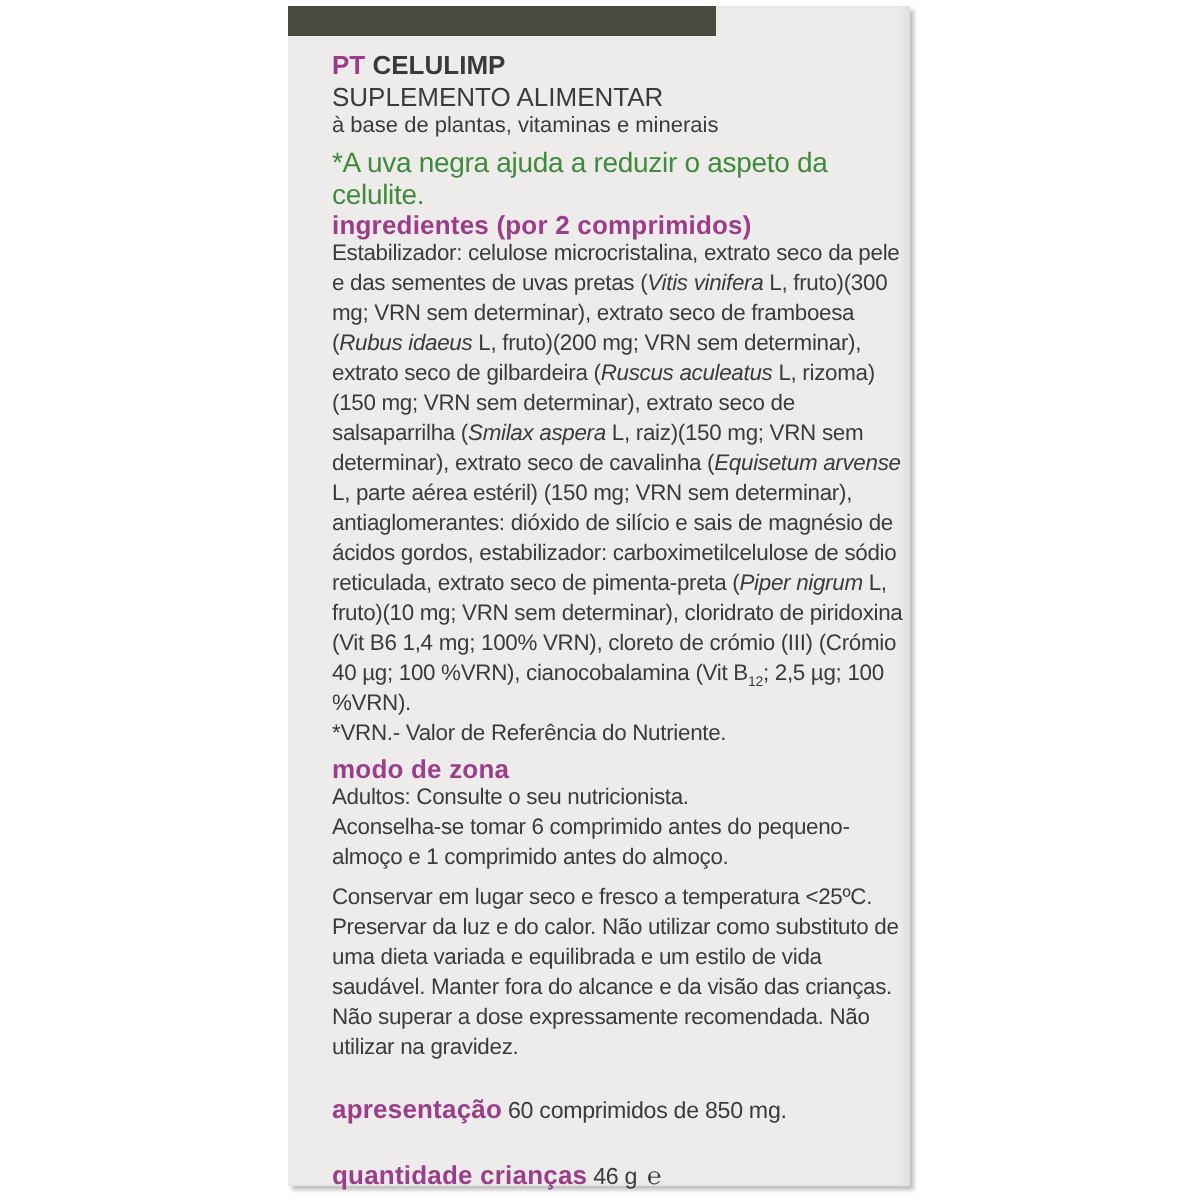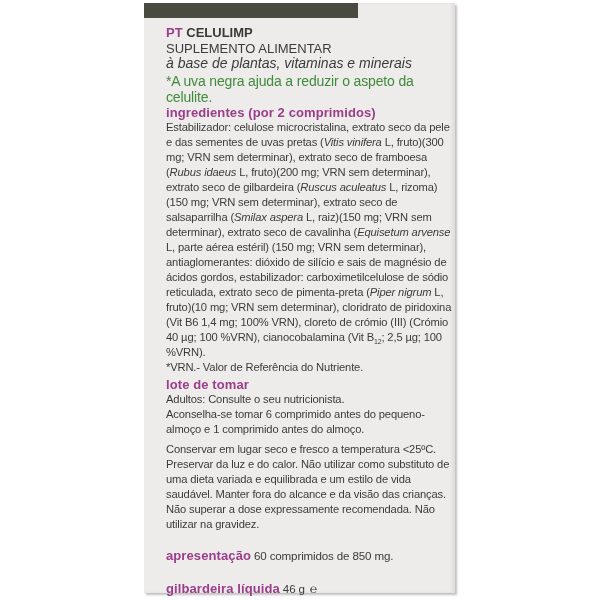--- a/index.html
+++ b/index.html
@@ -17,21 +17,21 @@
     background: #4a4b40;
   }
   .content {
     position: absolute; left: 22px; top: 22px; width: 288px;
     color: #3b3b3b; font-size: 11.2px; line-height: 15px;
     letter-spacing: -0.15px;
   }
   .title { font-weight: bold; font-size: 13px; line-height: 16px; color: #3a3a3a; letter-spacing: 0; }
   .title .lang { color: #9b3d8a; }
   .sub1 { font-size: 13px; line-height: 15px; letter-spacing: 0; }
-  .sub2 { font-size: 14px; line-height: 15px; letter-spacing: 0; font-style: italic; }
+  .sub2 { font-size: 11px; line-height: 15px; letter-spacing: 0; }
   .claim { color: #3f8a3b; font-size: 14px; line-height: 16px; margin-top: 2px; }
   .h { color: #9b3d8a; font-weight: bold; font-size: 13px; line-height: 15px; letter-spacing: 0.1px; }
   .h-mt { margin-top: 2px; }
   .para { margin-top: 0; }
   .gap { margin-top: 5px; }
   .row { margin-top: 15px; line-height: 17px; }
   .row .h { display: inline; font-size: 13px; }
   .row .v { font-size: 11.6px; }
   .estim { display: inline-block; font-size: 12px; margin-left: 2px; }
   i { font-style: italic; }
@@ -49,31 +49,31 @@
       <span>CELULIMP</span>
     </div>
     <div class="sub1">SUPLEMENTO ALIMENTAR</div>
     <div class="sub2">à base de plantas, vitaminas e minerais</div>
     <div class="claim">*A uva negra ajuda a reduzir o aspeto da celulite.</div>
 
     <div class="h">ingredientes (por 2 comprimidos)</div>
     <div class="para"><span>Estabilizador: celulose microcristalina, extrato seco da pele e das sementes de uvas pretas (</span><i>Vitis vinifera</i><span> L, fruto)(300 mg; VRN sem determinar), extrato seco de framboesa (</span><i>Rubus idaeus</i><span> L, fruto)(200 mg; VRN sem determinar), extrato seco de gilbardeira (</span><i>Ruscus aculeatus</i><span> L, rizoma)(150 mg; VRN sem determinar), extrato seco de salsaparrilha (</span><i>Smilax aspera</i><span> L, raiz)(150 mg; VRN sem determinar), extrato seco de cavalinha (</span><i>Equisetum arvense</i><span> L, parte aérea estéril) (150 mg; VRN sem determinar), antiaglomerantes: dióxido de silício e sais de magnésio de ácidos gordos, estabilizador: carboximetilcelulose de sódio reticulada, extrato seco de pimenta-preta (</span><i>Piper nigrum</i><span> L, fruto)(10 mg; VRN sem determinar), cloridrato de piridoxina (Vit B6 1,4 mg; 100% VRN), cloreto de crómio (III) (Crómio 40 µg; 100 %VRN), cianocobalamina (Vit B</span><sub>12</sub><span>; 2,5 µg; 100 %VRN).</span></div>
     <div>*VRN.- Valor de Referência do Nutriente.</div>
 
-    <div class="h h-mt">lote de tomar</div>
+    <div class="h h-mt">modo de zona</div>
     <div>Adultos: Consulte o seu nutricionista.</div>
     <div>Aconselha-se tomar 6 comprimido antes do pequeno-almoço e 1 comprimido antes do almoço.</div>
     <div class="gap">Conservar em lugar seco e fresco a temperatura &lt;25ºC. Preservar da luz e do calor. Não utilizar como substituto de uma dieta variada e equilibrada e um estilo de vida saudável. Manter fora do alcance e da visão das crianças. Não superar a dose expressamente recomendada. Não utilizar na gravidez.</div>
 
     <div class="row">
       <span class="h">apresentação</span>
       <span class="v">60 comprimidos de 850 mg.</span>
     </div>
     <div class="row">
-      <span class="h">gilbardeira líquida</span>
+      <span class="h">quantidade crianças</span>
       <span class="v">46 g</span>
       <span class="estim">℮</span>
     </div>
     <div class="row">
       <span class="h">lote/consumir de preferência antes do fim de</span>
       <span class="v">Ver zona marcada.</span>
     </div>
 
   </div>
 </div>

